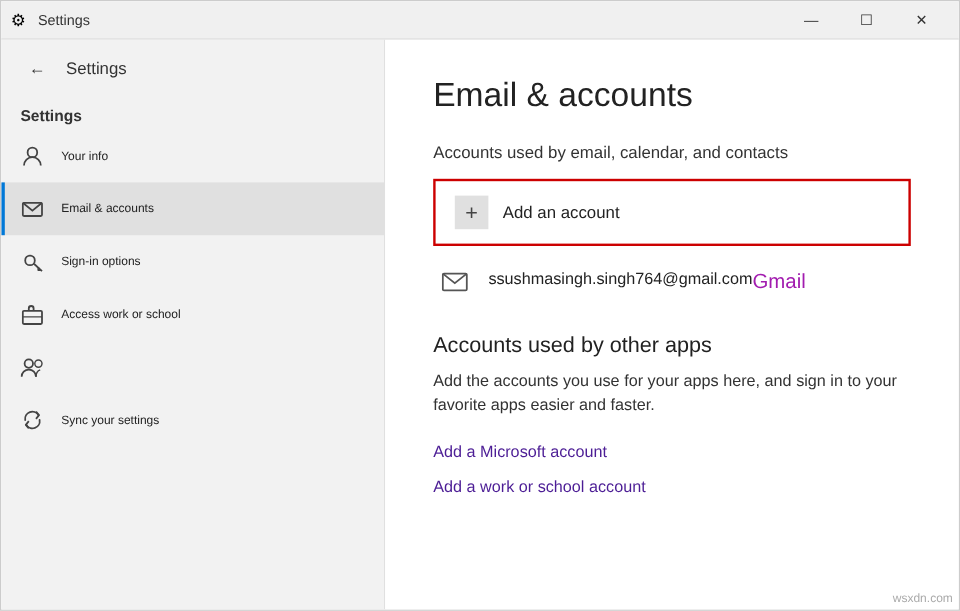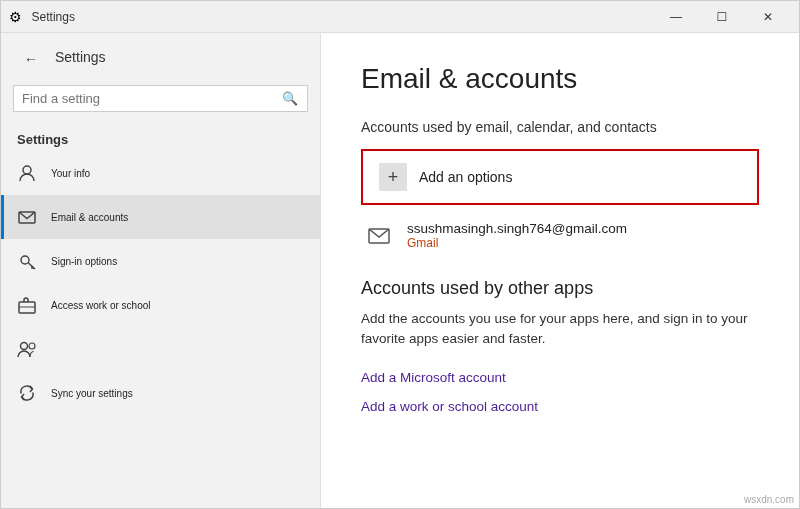--- a/index.html
+++ b/index.html
@@ -219,29 +219,29 @@
       width: 28px;
       height: 28px;
       display: flex;
       align-items: center;
       justify-content: center;
       color: #555;
       font-size: 18px;
     }
     .account-info {
       display: flex;
-      flex-direction: column;
+      flex-direction: row;
     }
     .account-email {
       font-size: 13.5px;
       color: #222;
     }
     .account-type {
-      font-size: 12px;
-      color: #c2410c;
+      font-size: 17px;
+      color: #a21caf;
     }
 
     
     .section-2-title {
       font-size: 18px;
       font-weight: 300;
       color: #222;
       margin-top: 16px;
       margin-bottom: 10px;
     }
@@ -293,24 +293,20 @@
 
   <div class="sidebar">
 
     <div class="sidebar-header">
       <button class="back-btn">
         <span>←</span>
       </button>
       <span class="sidebar-app-title">Settings</span>
     </div>
 
-    <div class="search-box">
-      <input class="search-input" type="text" placeholder="Find a setting" style="">
-      <span class="search-icon-wrap">🔍</span>
-    </div>
 
     <div class="sidebar-category">Settings</div>
 
     <div class="nav-item">
       <span class="nav-icon">
         <svg width="18" height="18" viewBox="0 0 18 18" fill="none">
           <circle cx="9" cy="6" r="4" stroke="#444" stroke-width="1.5" fill="none"></circle>
           <path d="M2 17c0-3.866 3.134-7 7-7s7 3.134 7 7" stroke="#444" stroke-width="1.5" fill="none"></path>
         </svg>
       </span>
@@ -376,21 +372,21 @@
   </div>
 
   <div class="main-panel">
 
     <h1 class="main-title">Email &amp; accounts</h1>
 
     <div class="section-title">Accounts used by email, calendar, and contacts</div>
 
     <button class="add-account-btn">
       <div class="add-icon-box">+</div>
-      <span>Add an options</span>
+      <span>Add an account</span>
     </button>
 
     <div class="account-item">
       <span class="account-mail-icon">
         <svg width="22" height="18" viewBox="0 0 22 18" fill="none">
           <rect x="1" y="2" width="20" height="14" rx="1" stroke="#555" stroke-width="1.5" fill="none"></rect>
           <polyline points="1,2 11,10 21,2" stroke="#555" stroke-width="1.5" fill="none"></polyline>
         </svg>
       </span>
       <div class="account-info">

